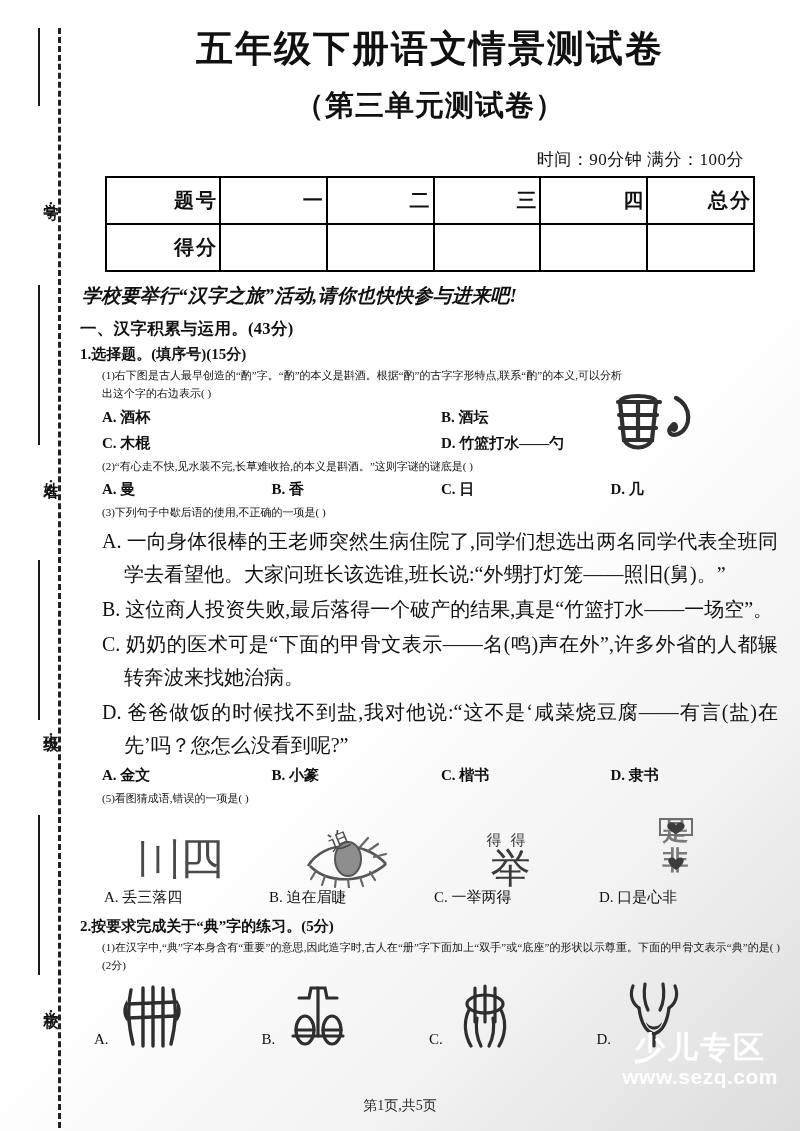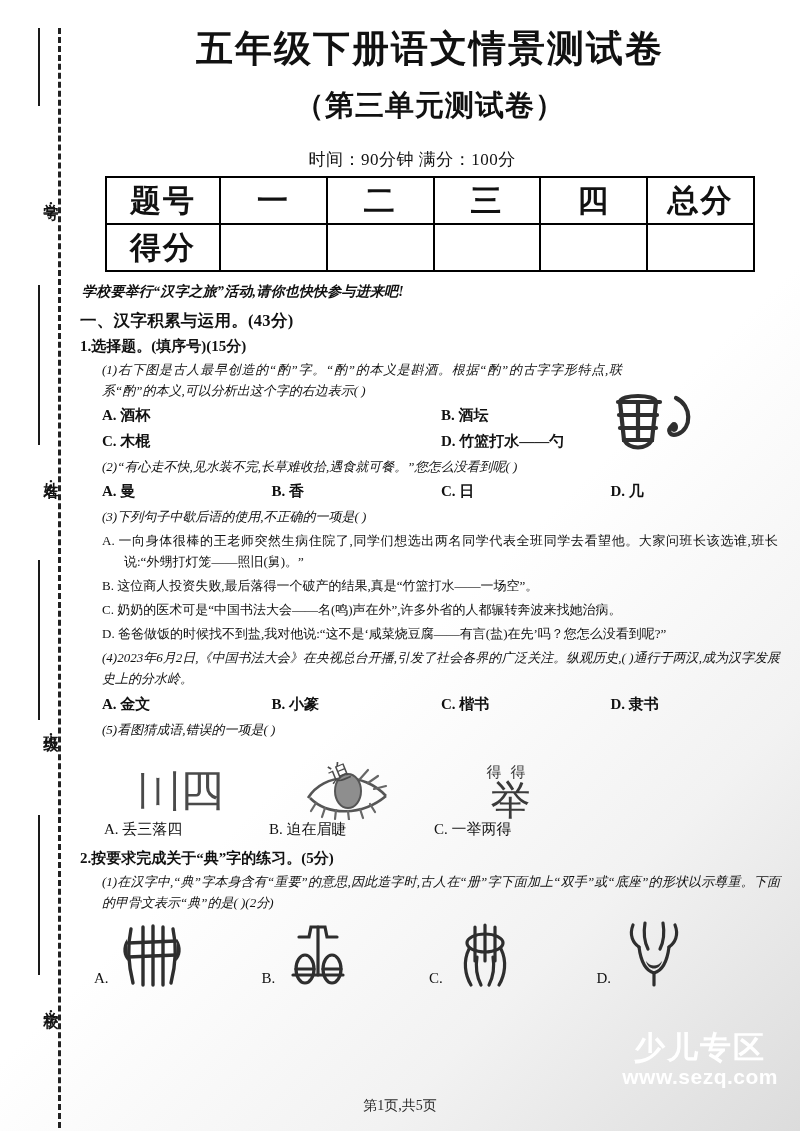--- a/index.html
+++ b/index.html
@@ -67,80 +67,79 @@
     font-family: Liberation Serif, serif;
   }
   .subtitle {
     text-align: center;
     font-size: 29px;
     font-weight: bold;
     letter-spacing: 1px;
     margin: 12px 0 0 0;
   }
   .timeline-row {
-    text-align: center;
+    text-align: right;
     font-size: 17px;
     margin: 22px 36px 5px 0;
     letter-spacing: 0.5px;
   }
 
   
   table.score {
     border-collapse: collapse;
     width: 650px;
     margin: 0 auto;
     table-layout: fixed;
   }
   table.score td {
     border: 2px solid #000;
     height: 43px;
-    text-align: center;
-    font-size: 31px;
+    text-align: right;
+    font-size: 20px;
     font-weight: bold;
     letter-spacing: 2px;
   }
   table.score td.hdr { width: 110px; }
 
   .intro {
-    font-size: 14px;
+    font-size: 19px;
     margin: 11px 0 0 2px;
     font-weight: bold;
     font-style: italic;
     letter-spacing: 0.2px;
   }
   .section-head {
     font-size: 16.5px;
     font-weight: bold;
     margin: 9px 0 2px 0;
     letter-spacing: 0.3px;
   }
   .q-num {
     font-size: 15px;
     font-weight: bold;
     margin: 5px 0 1px 0;
   }
   .q-body {
-    font-size: 13px;
+    font-size: 11px;
     margin: 3px 0 0 22px;
     line-height: 1.62;
     text-align: justify;
-    font-style: italic;
   }
   .opt-row {
     display: flex;
     font-size: 15px;
     margin: 2px 0 0 22px;
     line-height: 1.6;
     font-weight: bold;
   }
   .opt-row > span { display: block; }
   .opt-2col > span { width: 50%; }
   .opt-4col > span { width: 25%; }
   .opt-hang {
-    font-size: 13px;
+    font-size: 20px;
     margin: 3px 2px 0 22px;
     line-height: 1.62;
     padding-left: 22px;
     text-indent: -22px;
     text-align: justify;
   }
 
   
   .zhuo-wrap {
     position: absolute;
@@ -325,40 +324,37 @@
           <path d="M20 46 L 56 46"></path>
           <path d="M38 21 L 38 58"></path>
           <path d="M24 58 C 30 68, 46 68, 52 58"></path>
           <path d="M76 16 C 92 24, 92 46, 78 52 C 70 55, 66 48, 72 44"></path>
         </g>
         <ellipse cx="74" cy="45" rx="4" ry="5" fill="#2f2f2f"></ellipse>
       </svg>
     </div>
 
     <div class="q-body">
-      <span>(2)</span><span>“有心走不快,见水装不完,长草难收拾,遇食就可餐。”您怎么没看到呢(      )</span>
+      <span>(2)</span><span>“有心走不快,见水装不完,长草难收拾,的本义是斟酒。”这则字谜的谜底是(      )</span>
     </div>
     <div class="opt-row opt-4col">
       <span>A. 曼</span>
       <span>B. 香</span>
       <span>C. 日</span>
       <span>D. 几</span>
     </div>
 
     <div class="q-body">
       <span>(3)</span><span>下列句子中歇后语的使用,不正确的一项是(      )</span>
     </div>
     <div class="opt-hang">A. 一向身体很棒的王老师突然生病住院了,同学们想选出两名同学代表全班同学去看望他。大家问班长该选谁,班长说:“外甥打灯笼——照旧(舅)。”</div>
     <div class="opt-hang">B. 这位商人投资失败,最后落得一个破产的结果,真是“竹篮打水——一场空”。</div>
-    <div class="opt-hang">C. 奶奶的医术可是“中国书法大会——名(鸣)声在外”,许多外省的人都辗转奔波来找她治病。</div>
+    <div class="opt-hang">C. 奶奶的医术可是“下面的甲骨文表示——名(鸣)声在外”,许多外省的人都辗转奔波来找她治病。</div>
     <div class="opt-hang">D. 爸爸做饭的时候找不到盐,我对他说:“这不是‘咸菜烧豆腐——有言(盐)在先’吗？您怎么没看到呢?”</div>
 
-    <div class="q-body">
-      <span>(4)</span><span>2023年6月2日,《中国书法大会》在央视总台开播,引发了社会各界的广泛关注。纵观历史,(      )通行于两汉,成为汉字发展史上的分水岭。</span>
-    </div>
     <div class="opt-row opt-4col">
       <span>A. 金文</span>
       <span>B. 小篆</span>
       <span>C. 楷书</span>
       <span>D. 隶书</span>
     </div>
 
     <div class="q-body">
       <span>(5)</span><span>看图猜成语,错误的一项是(      )</span>
     </div>
@@ -401,20 +397,34 @@
           <div>
             <div class="dede">
               <span>得</span><span>得</span>
             </div>
             <div class="ju">举</div>
           </div>
         </div>
         <div class="pic-label">C. 一举两得</div>
       </div>
 
+      <div class="pic-cell">
+        <div class="pic-art">
+          <div style="position:relative;width:72px;height:72px;">
+            <div style="position:absolute;left:0;top:2px;width:72px;" class="kousfx">是</div>
+            <div style="position:absolute;left:0;top:32px;width:72px;" class="kousfx">非</div>
+            <svg viewBox="0 0 72 72" width="72" height="72" style="position:absolute;left:0;top:0" aria-hidden="true">
+              <rect x="20" y="3" width="32" height="16" fill="none" stroke="#6f6f6f" stroke-width="2"></rect>
+              <path d="M36 9 C 33 4, 25 7, 28 12 C 30 15, 36 18, 36 18 C 36 18, 42 15, 44 12 C 47 7, 39 4, 36 9 Z" fill="#3c3c3c"></path>
+              <path d="M36 44 C 33 39, 26 42, 29 47 C 31 51, 36 54, 36 54 C 36 54, 41 51, 43 47 C 46 42, 39 39, 36 44 Z" fill="#3c3c3c"></path>
+            </svg>
+          </div>
+        </div>
+        <div class="pic-label">D. 口是心非</div>
+      </div>
     </div>
 
     <div class="q-num" style="margin-top:10px;">
       <span>2.</span><span>按要求完成关于“典”字的练习。(5分)</span>
     </div>
     <div class="q-body">
       <span>(1)</span><span>在汉字中,“典”字本身含有“重要”的意思,因此造字时,古人在“册”字下面加上“双手”或“底座”的形状以示尊重。下面的甲骨文表示“典”的是(      )(2分)</span>
     </div>
 
     <div class="oracle-row">

